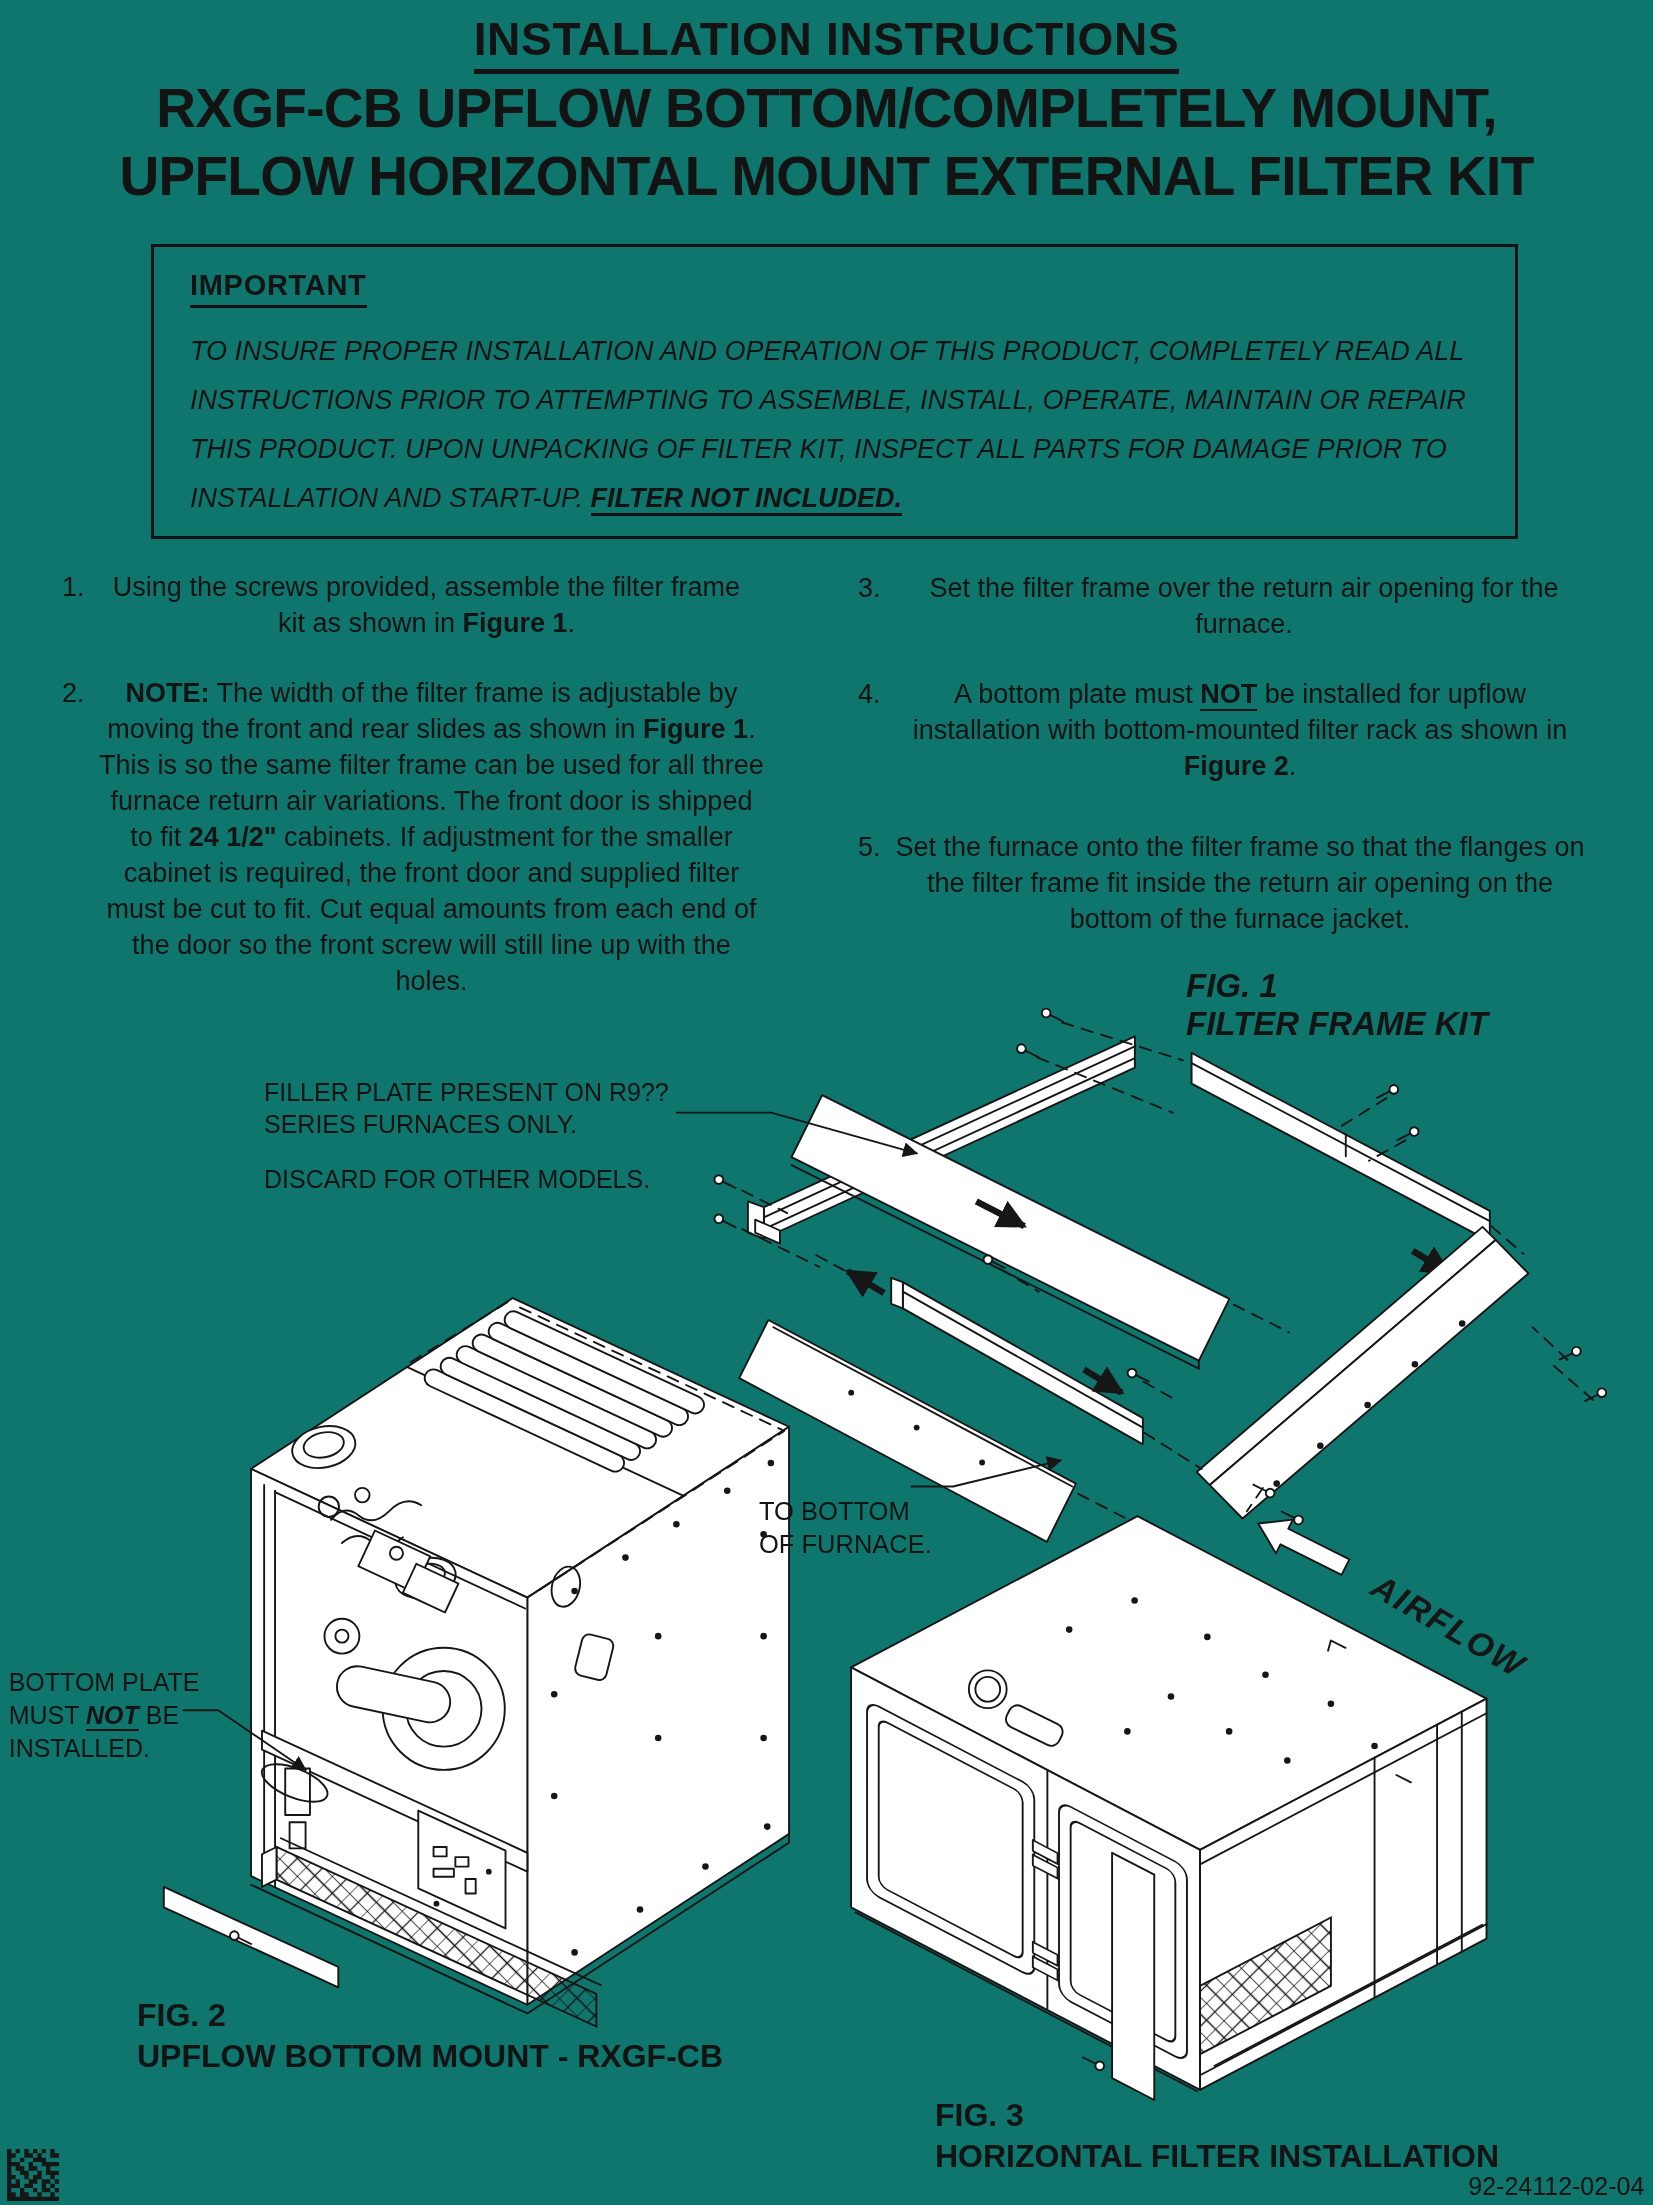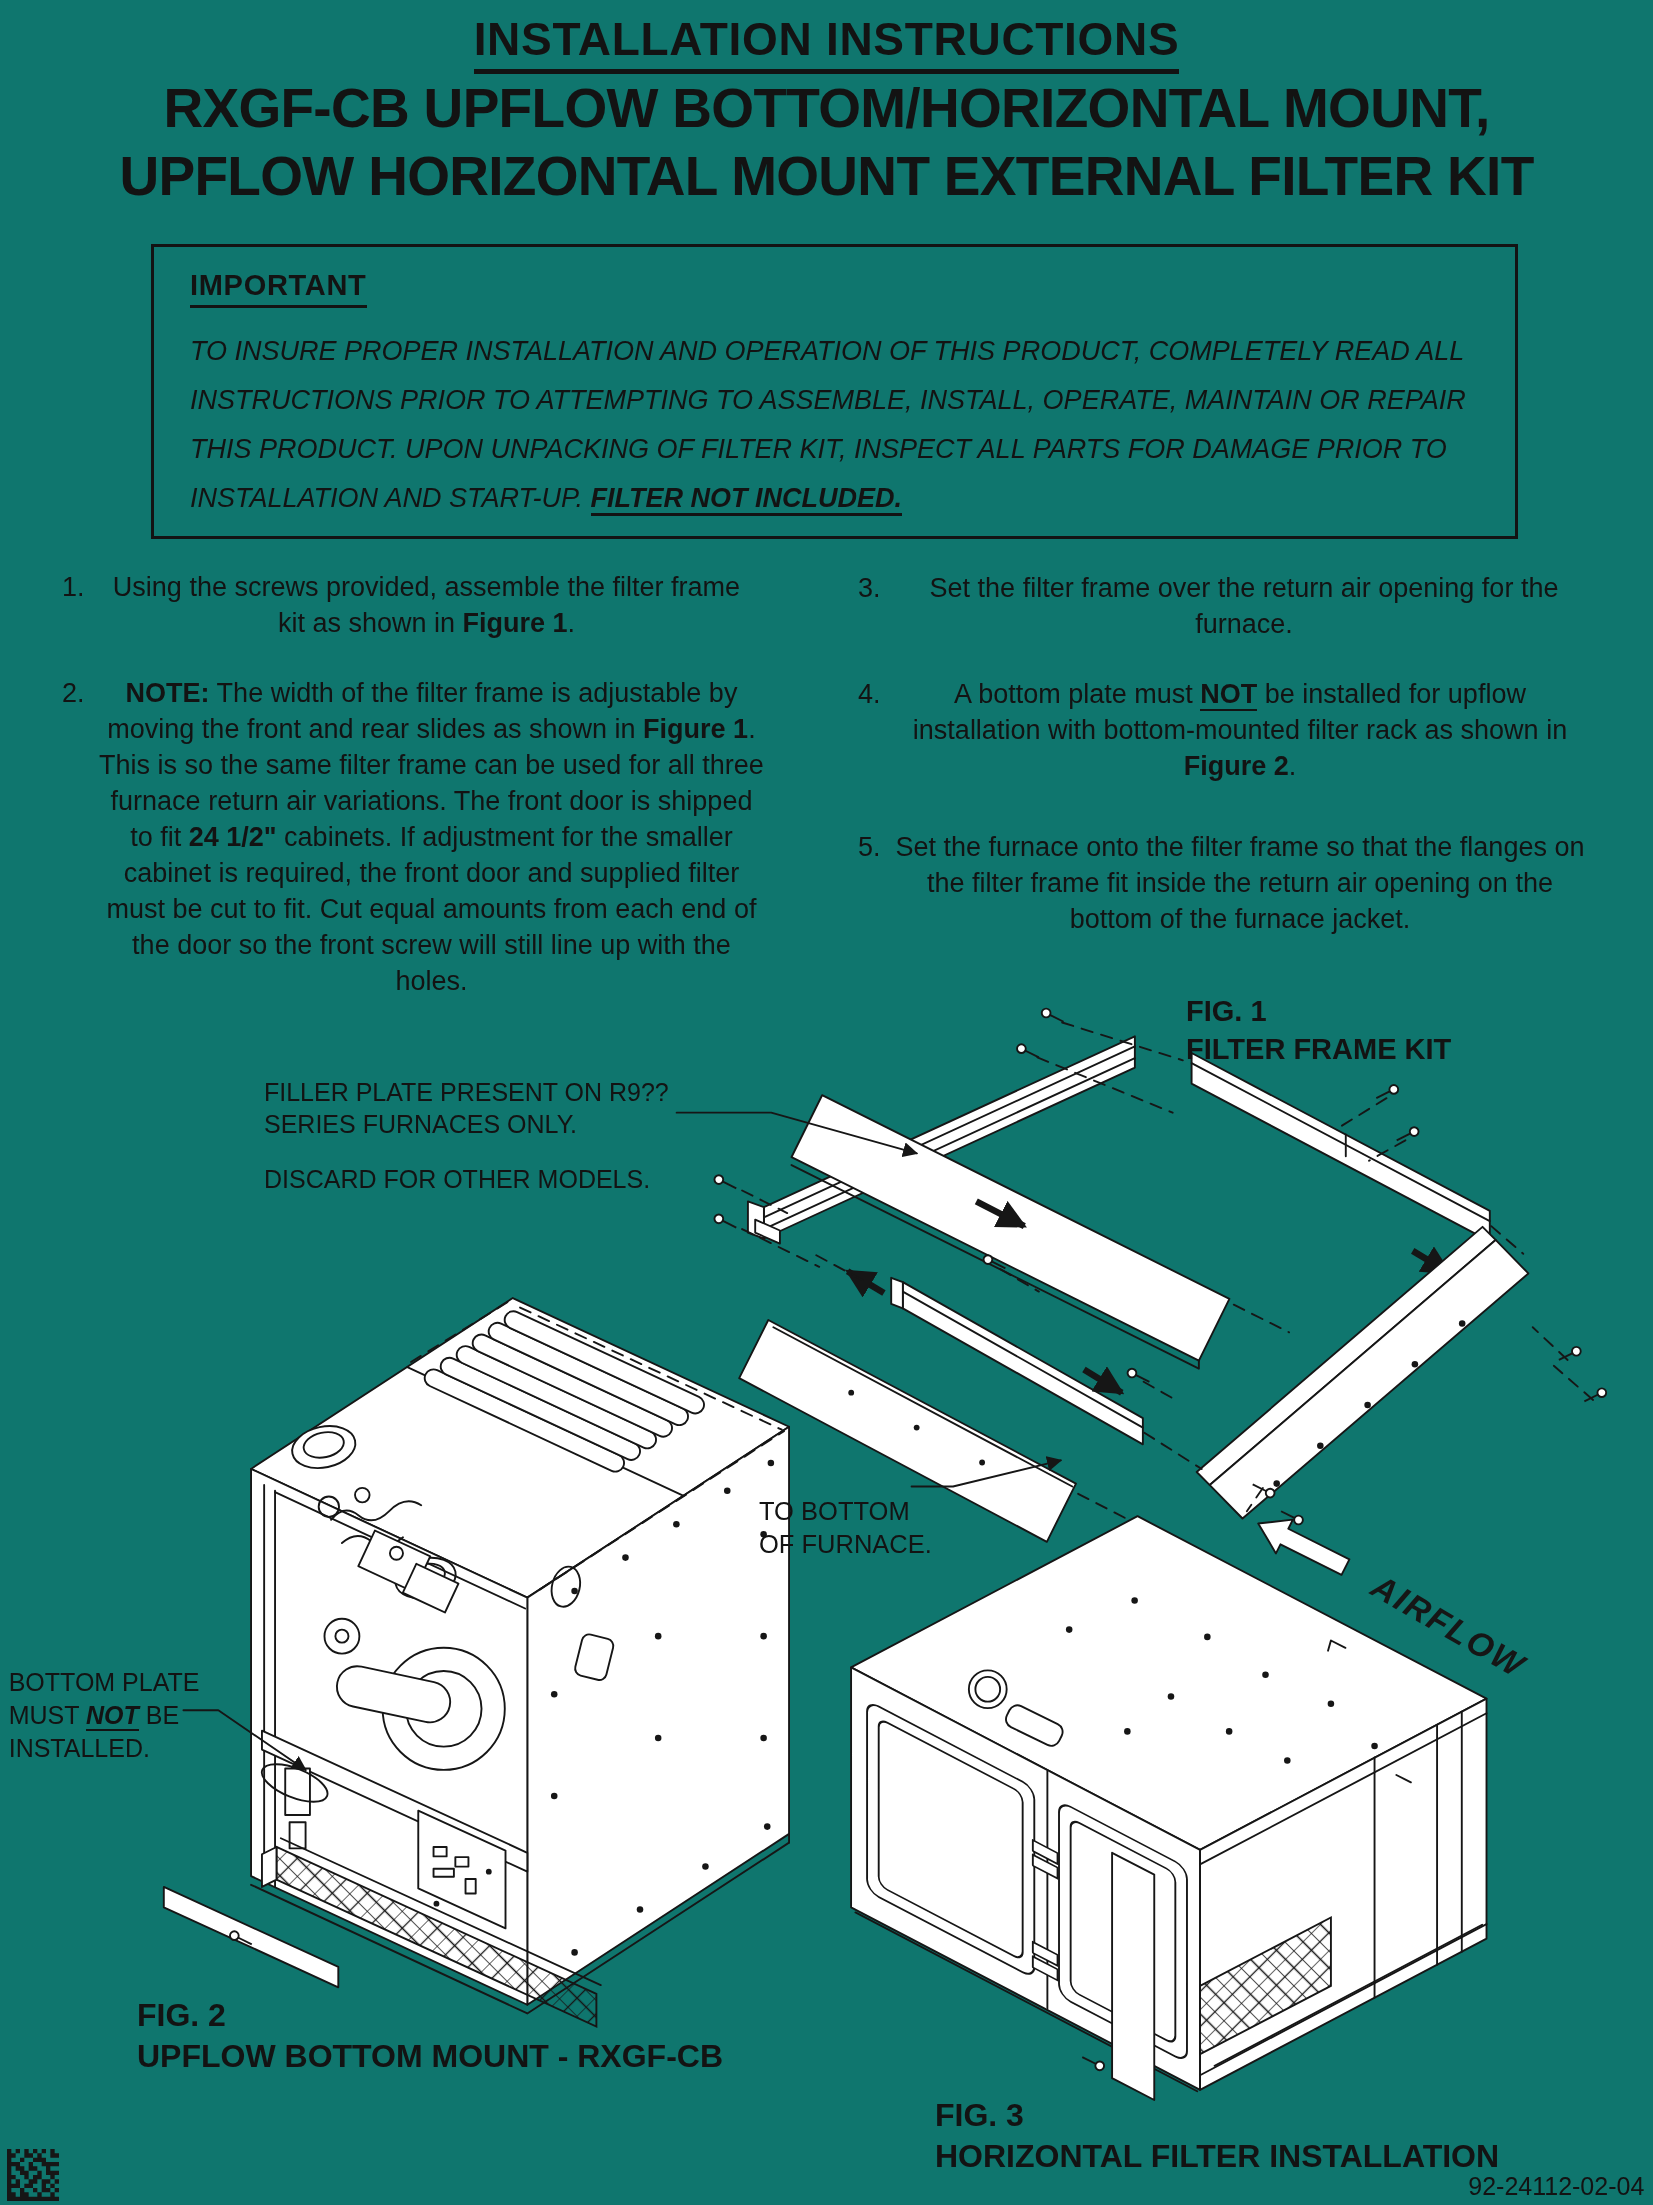--- a/index.html
+++ b/index.html
@@ -27,34 +27,34 @@
             border-bottom:3.6px solid #131313; padding-bottom:2.9px;}
   .imp-body{margin-top:19px; font-style:italic; font-size:27px; line-height:49px;}
   .imp-em{font-weight:bold; border-bottom:3.6px solid #131313;}
   .step{position:absolute; font-size:27px; line-height:36px;}
   .step .num{position:absolute; left:0; top:0;}
   .step .sbody{display:block; margin-left:37px;text-align:center;}
   b.u{border-bottom:2.9px solid #131313;}
   .callout{font-size:25px; line-height:32px;}
   .callout .nb{font-weight:bold; font-style:italic; border-bottom:2.9px solid #131313;}
   .figlab{font-weight:bold;}
-  .fig1lab{left:1186px; top:992px; font-size:29px; line-height:38px;}
+  .fig1lab{left:1186px; top:967px; font-size:33px; line-height:38px;font-style:italic;}
   .fig23lab{font-size:32px; line-height:41px;}
   .docnum{right:8.7px; top:2172px; font-size:25px;}
 </style>
 </head>
 <body>
 
 <div class="page">
 
   <div class="abs title-wrap">
     <span class="title">INSTALLATION INSTRUCTIONS</span>
   </div>
   <div class="abs subtitle">
-    <div>RXGF-CB UPFLOW BOTTOM/HORIZONTAL MOUNT,</div>
+    <div>RXGF-CB UPFLOW BOTTOM/COMPLETELY MOUNT,</div>
     <div>UPFLOW HORIZONTAL MOUNT EXTERNAL FILTER KIT</div>
   </div>
 
   <div class="abs imp-box">
     <span class="imp-head">IMPORTANT</span>
     <div class="imp-body">
       <span>TO INSURE PROPER INSTALLATION AND OPERATION OF THIS PRODUCT, COMPLETELY READ ALL INSTRUCTIONS PRIOR TO ATTEMPTING TO ASSEMBLE, INSTALL, OPERATE, MAINTAIN OR REPAIR THIS PRODUCT. UPON UNPACKING OF FILTER KIT, INSPECT ALL PARTS FOR DAMAGE PRIOR TO INSTALLATION AND START-UP. </span><span class="imp-em">FILTER NOT INCLUDED.</span>
     </div>
   </div>
 

